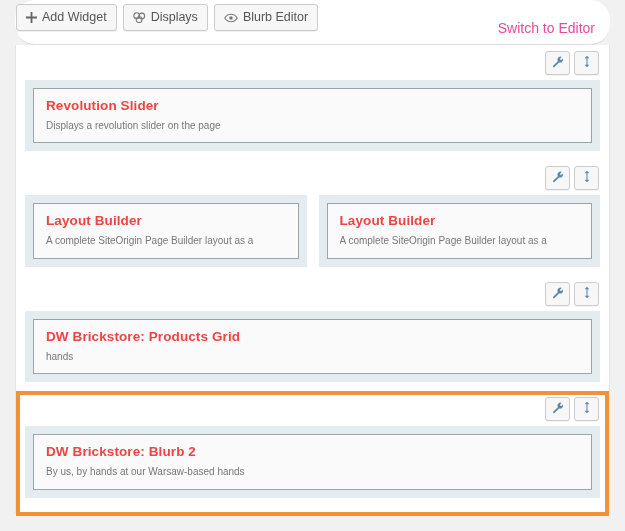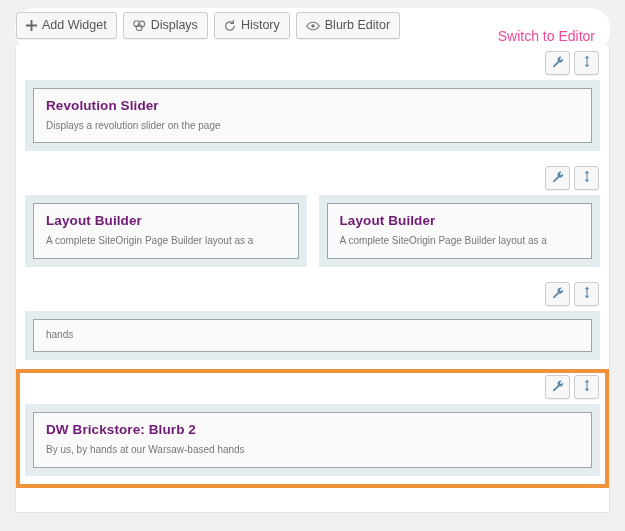--- a/index.html
+++ b/index.html
@@ -14,21 +14,21 @@
     height: 531px;
     position: relative;
     background: #f1f1f1;
     overflow: hidden;
   }
 
   
   .toolbar {
     position: absolute;
     left: 15px;
-    top: 8px;
+    top: 0;
     width: 595px;
     height: 45px;
     background: #ffffff;
     border-bottom: 1px solid #dddddd;
     display: flex;
     align-items: center;
     padding: 0 10px 9px 1px;
     border-radius: 20px;
   }
   .tb-btn {
@@ -73,21 +73,21 @@
     border-bottom: 1px solid #e5e5e5;
     padding: 0;
   }
 
   .row {
     position: relative;
     padding: 6px 9px 9px 9px;
   }
   .row.selected {
     border: 4px solid #f0923c;
-    padding: 2px 5px 8px 5px;
+    padding: 2px 5px 14px 5px;
   }
 
   .row-actions {
     display: flex;
     justify-content: flex-end;
     gap: 4px;
     height: 25px;
     margin-bottom: 4px;
     padding-right: 1px;
   }
@@ -115,21 +115,21 @@
   }
   .widget {
     background: #fafafa;
     border: 1px solid #9aa5ab;
     padding: 9px 12px 10px 12px;
     cursor: move;
   }
   .widget-title {
     font-size: 13.5px;
     font-weight: bold;
-    color: #701a75;
+    color: #ef4444;
     line-height: 1.25;
     margin-bottom: 5px;
     letter-spacing: 0.1px;
   }
   .widget-desc {
     font-size: 10px;
     color: #777777;
     line-height: 1.25;
     overflow: hidden;
     white-space: nowrap;
@@ -157,29 +157,20 @@
       <span class="ic">
         <svg width="13" height="11" viewBox="0 0 14 12">
           <circle cx="4" cy="4" r="3.2" fill="none" stroke="#777" stroke-width="1.2"></circle>
           <circle cx="9.4" cy="4.4" r="3.2" fill="none" stroke="#777" stroke-width="1.2"></circle>
           <circle cx="6.6" cy="8.4" r="3.2" fill="none" stroke="#777" stroke-width="1.2"></circle>
         </svg>
       </span>
       <span>Displays</span>
     </div>
 
-    <div class="tb-btn">
-      <span class="ic">
-        <svg width="12" height="12" viewBox="0 0 13 13">
-          <path d="M11 6.5a4.6 4.6 0 1 1-1.6-3.5" fill="none" stroke="#777" stroke-width="1.3" stroke-linecap="round"></path>
-          <path d="M10.2 0.6v3.1H7.1" fill="none" stroke="#777" stroke-width="1.3" stroke-linecap="round" stroke-linejoin="round"></path>
-        </svg>
-      </span>
-      <span>History</span>
-    </div>
 
     <div class="tb-btn">
       <span class="ic">
         <svg width="14" height="10" viewBox="0 0 15 10">
           <path d="M0.8 5S3.3 1 7.5 1 14.2 5 14.2 5 11.7 9 7.5 9 0.8 5 0.8 5z" fill="none" stroke="#777" stroke-width="1.2"></path>
           <circle cx="7.5" cy="5" r="1.9" fill="#777"></circle>
         </svg>
       </span>
       <span>Blurb Editor</span>
     </div>
@@ -267,20 +258,21 @@
             <svg width="8" height="13" viewBox="0 0 9 14">
               <path d="M4.5 0.6 1.9 3.3h5.2zM4.5 13.4 1.9 10.7h5.2z" fill="#5b87a8"></path>
               <line x1="4.5" y1="3" x2="4.5" y2="11" stroke="#5b87a8" stroke-width="1.2"></line>
             </svg>
           </span>
         </div>
       </div>
       <div class="cells">
         <div class="cell">
           <div class="widget">
+            <div class="widget-title">DW Brickstore: Products Grid</div>
             <div class="widget-desc">hands</div>
           </div>
         </div>
       </div>
     </div>
 
     <div class="row selected">
       <div class="row-actions">
         <div class="act-btn">
           <span>

